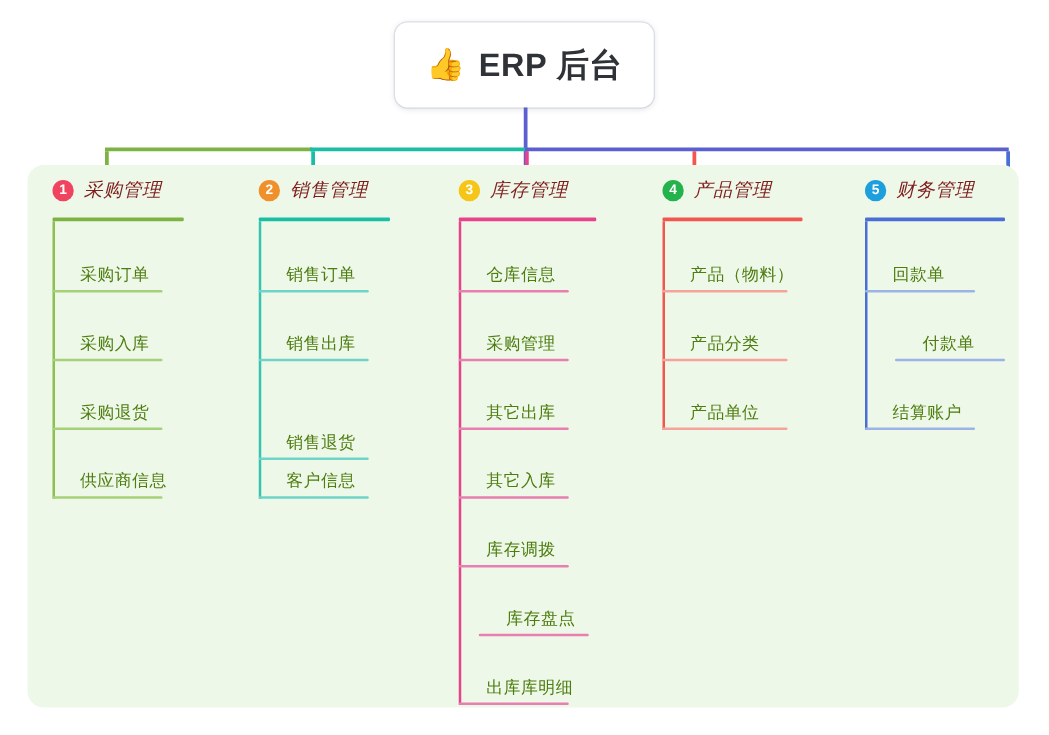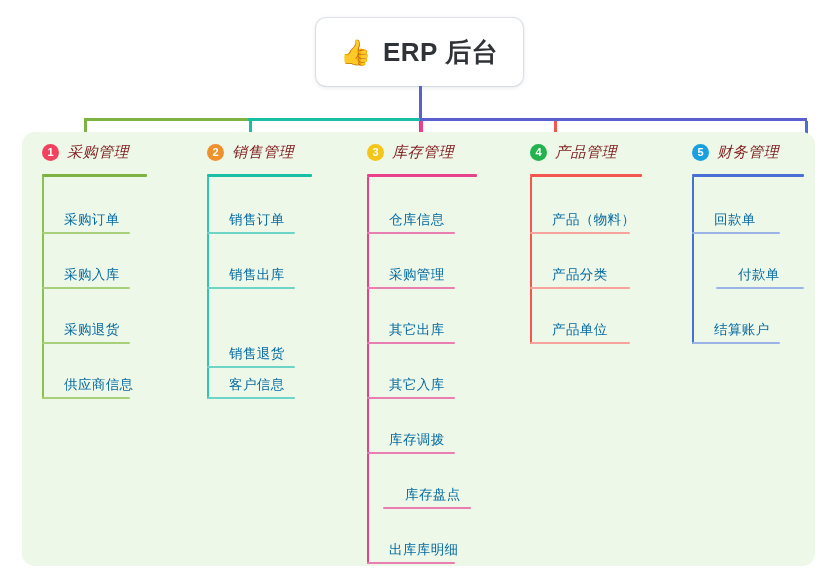--- a/index.html
+++ b/index.html
@@ -59,21 +59,21 @@
     flex:0 0 auto;
   }
   .col-title{font-size:15px;color:#7f1d1d;letter-spacing:.5px;font-style:italic;}
   .head-rule{position:absolute;left:0;height:3px;border-radius:1px;}
 
   .spine{position:absolute;width:2px;}
 
   .item{position:absolute;}
   .item-label{
     position:absolute;left:22px;bottom:5px;
-    font-size:13.5px;color:#0369a1;white-space:nowrap;letter-spacing:.4px;
+    font-size:13.5px;color:#4d7c0f;white-space:nowrap;letter-spacing:.4px;
   }
   .item-rule{position:absolute;left:0;bottom:0;height:2px;border-radius:1px;}
 </style>
 </head>
 <body>
 
 <div id="root">
 
   <div class="title-card">
     <div class="title-inner">

